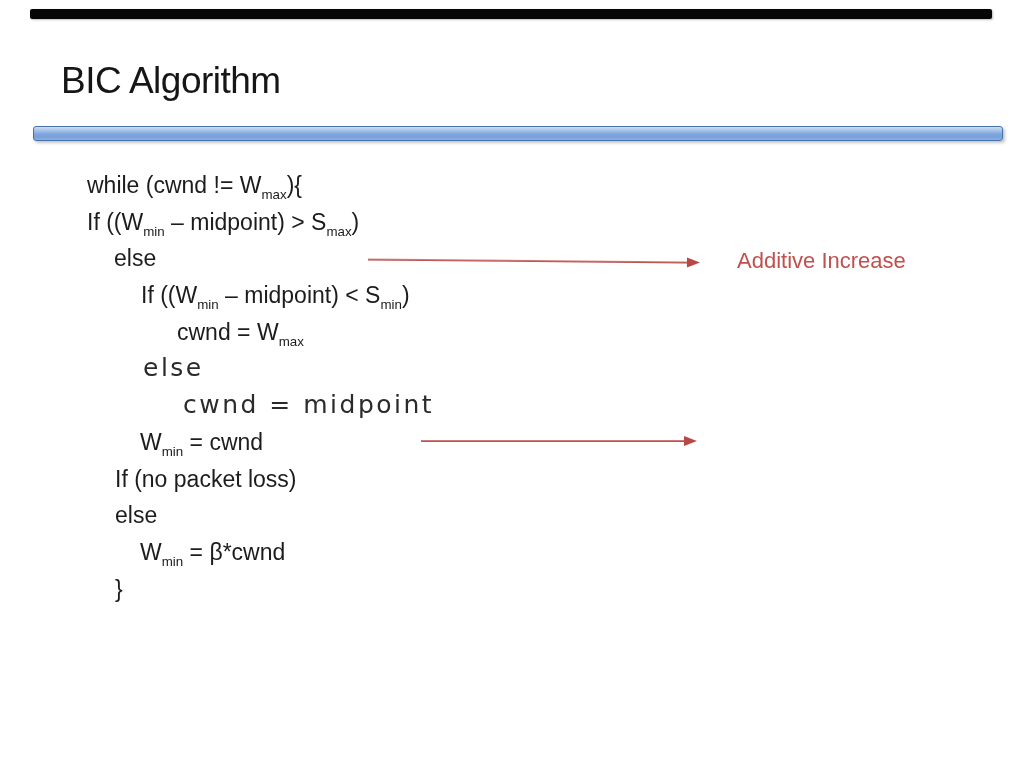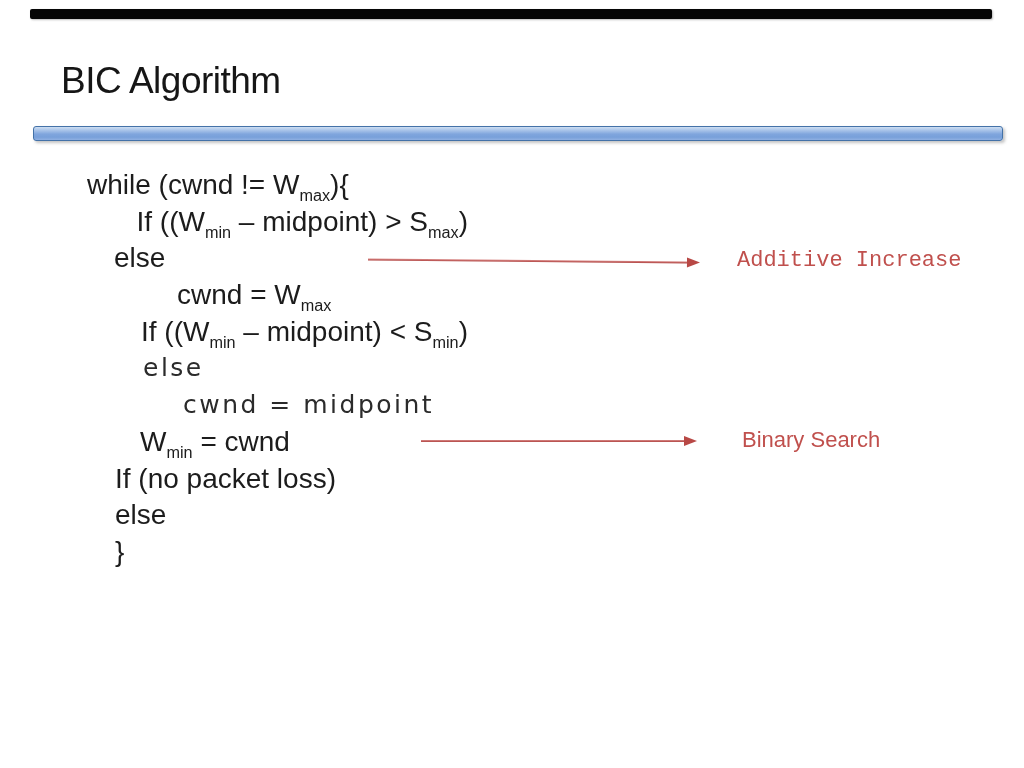--- a/index.html
+++ b/index.html
@@ -34,21 +34,21 @@
       #cddef2 0%, #a5c1e8 28%, #7fa5dd 55%, #78a0da 78%, #8fb0e2 100%);
     box-shadow:2px 2px 3px rgba(125,125,125,0.45);
   }
   .code-block {
     position:absolute; left:87px; top:167px;
     color:#1c1c1c;
   }
   .code-line {
     height:36.7px;
     line-height:36.7px;
-    font-size:28px;
+    font-size:23px;
     white-space:pre;
     font-family:"Liberation Sans", sans-serif;
   }
   .code-line.gothic {
     font-family:"DejaVu Sans", sans-serif;
     font-size:25px;
     letter-spacing:2.5px;
     color:#2b2b2b;
   }
   .code-line sub {
@@ -69,51 +69,51 @@
     border-bottom:5.5px solid transparent;
   }
   #arrow-additive { left:368px; top:260px; width:320px; transform:rotate(0.5deg); }
   #arrow-binary   { left:421px; top:440px; width:264px; }
   .annot-label {
     position:absolute;
     font-size:22px;
     color:#c0504d;
     white-space:nowrap;
   }
-  #label-additive { left:737px; top:248px;font-family:Liberation Mono, monospace; }
+  #label-additive { left:737px; top:248px; }
   #label-binary   { left:742px; top:427px; }
 </style>
 </head>
 <body>
 
 <div id="slide">
 
   <div class="top-bar"></div>
 
   <div class="slide-title">BIC Algorithm</div>
 
   <div class="accent-bar"></div>
 
   <div class="code-block">
       <div class="code-line code" style="padding-left: 0px;"><span>while (cwnd != W</span><sub>max</sub><span>){</span></div>
-      <div class="code-line code" style="padding-left: 0px; text-align: right;"><span>If ((W</span><sub>min</sub><span> – midpoint) &gt; S</span><sub>max</sub><span>)</span></div>
+      <div class="code-line code" style="padding-left: 0px;"><span>If ((W</span><sub>min</sub><span> – midpoint) &gt; S</span><sub>max</sub><span>)</span></div>
       <div class="code-line code" style="padding-left: 27px;"><span>else</span></div>
+      <div class="code-line code" style="padding-left: 54px;"><span>If ((W</span><sub>min</sub><span> – midpoint) &lt; S</span><sub>min</sub><span>)</span></div>
       <div class="code-line code" style="padding-left: 90px;"><span>cwnd = W</span><sub>max</sub></div>
-      <div class="code-line code" style="padding-left: 54px;"><span>If ((W</span><sub>min</sub><span> – midpoint) &lt; S</span><sub>min</sub><span>)</span></div>
       <div class="code-line gothic" style="padding-left: 56px;"><span>else</span></div>
       <div class="code-line gothic" style="padding-left: 96px;"><span>cwnd = midpoint</span></div>
       <div class="code-line code" style="padding-left: 53px;"><span>W</span><sub>min</sub><span> = cwnd</span></div>
       <div class="code-line code" style="padding-left: 28px;"><span>If (no packet loss)</span></div>
       <div class="code-line code" style="padding-left: 28px;"><span>else</span></div>
+      <div class="code-line code" style="padding-left: 53px;"><span>W</span><sub>min</sub><span> = β*cwnd</span></div>
       <div class="code-line code" style="padding-left: 28px;"><span>}</span></div>
     </div>
 
   <div class="arrow" id="arrow-additive">
     <span class="head"></span>
   </div>
   <div class="annot-label" id="label-additive">Additive Increase</div>
 
   <div class="arrow" id="arrow-binary">
     <span class="head"></span>
   </div>
-  <div class="annot-label" id="label-binary">Binary Search</div>
 
 </div>
 
 </body></html>

